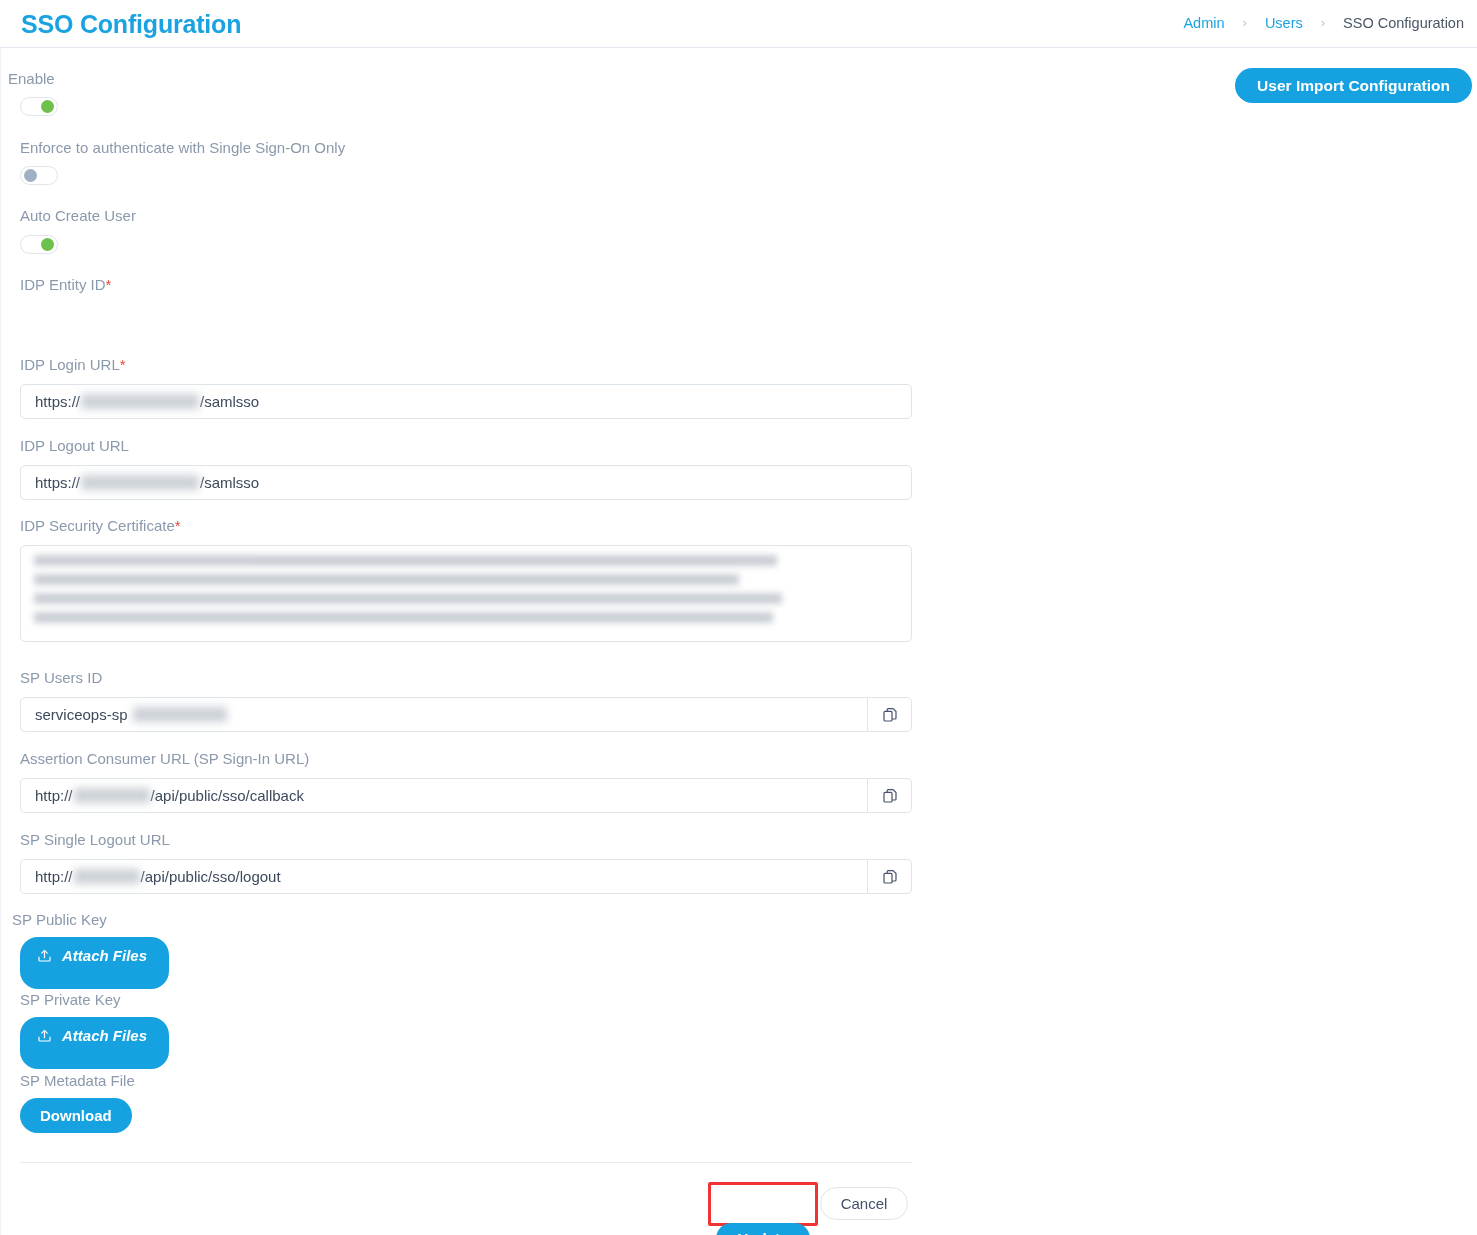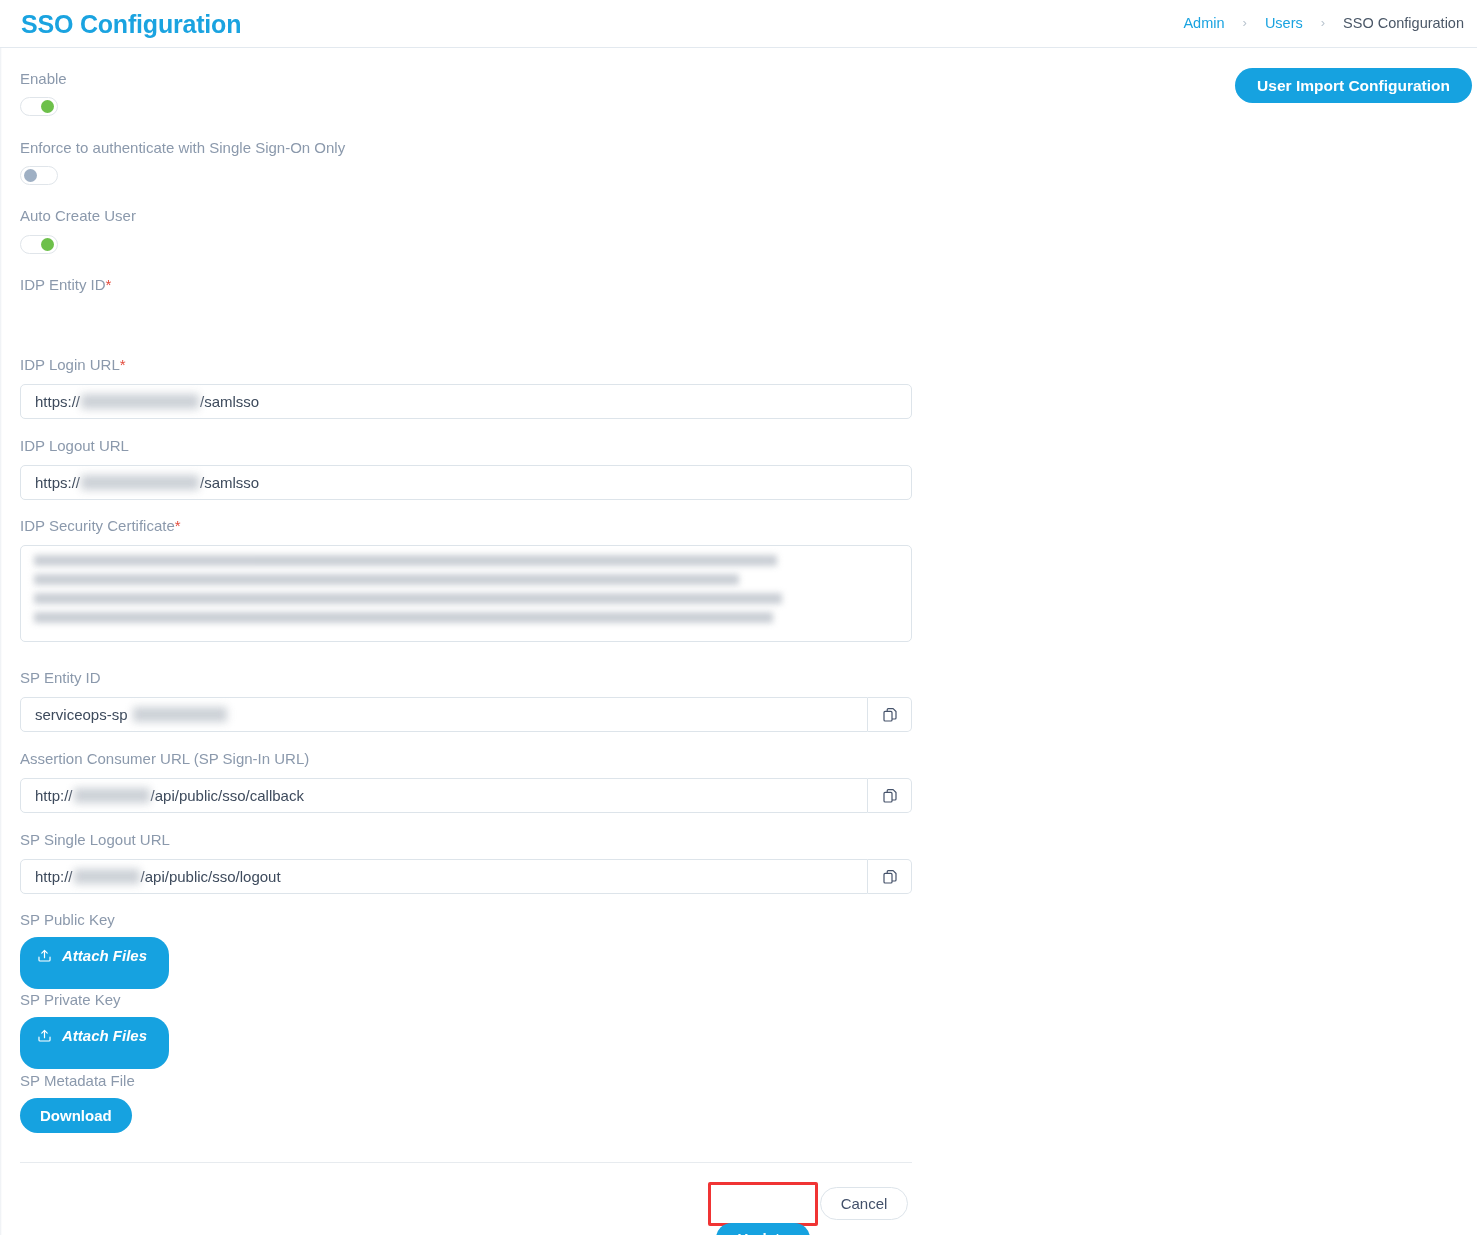--- a/index.html
+++ b/index.html
@@ -255,21 +255,21 @@
       <span class="bc-sep">›</span>
       <span class="bc-current">SSO Configuration</span>
       <span style="display:inline-block;width:6px"></span>
     </div>
   </div>
 
   <div class="content">
 
     <button class="btn-primary btn-import">User Import Configuration</button>
 
-    <div class="field-label" style="left:20px; top:22px;">Enable</div>
+    <div class="field-label" style="left:8px; top:22px;">Enable</div>
     <div class="toggle on" style="left:20px; top:49px;">
       <div class="knob"></div>
     </div>
 
     <div class="field-label" style="left:20px; top:91px;">Enforce to authenticate with Single Sign-On Only</div>
     <div class="toggle off" style="left:20px; top:118px;">
       <div class="knob"></div>
     </div>
 
     <div class="field-label" style="left:20px; top:159px;">Auto Create User</div>
@@ -300,21 +300,21 @@
     <div class="field-label" style="left:20px; top:469px;">
       <span>IDP Security Certificate</span><span class="req">*</span>
     </div>
     <div class="cert-area" style="top:497px;">
       <div class="cert-line" style="width:743px"></div>
       <div class="cert-line" style="width:705px"></div>
       <div class="cert-line" style="width:748px"></div>
       <div class="cert-line" style="width:739px"></div>
     </div>
 
-    <div class="field-label" style="left:20px; top:621px;">SP Entity ID</div>
+    <div class="field-label" style="left:20px; top:621px;">SP Users ID</div>
     <div class="input-box with-copy" style="top:649px;">
       <span>serviceops-sp</span>
         <span class="redact" style="width:94px; margin-left:5px"></span>
     </div>
     <div class="copy-btn" style="top:649px;">
       <svg width="16" height="16" viewBox="0 0 20 20" fill="none">
         <rect x="2.5" y="5.5" width="10" height="12" rx="1.3" stroke="#46536b" stroke-width="1.5"></rect>
         <path d="M6.5 5.5V3.3c0-.7.6-1.3 1.3-1.3h6.1l3.6 3.6v8.1c0 .7-.6 1.3-1.3 1.3h-3.7" stroke="#46536b" stroke-width="1.5" stroke-linejoin="round"></path>
       </svg>
     </div>
@@ -338,21 +338,21 @@
         <span class="redact" style="width:66px"></span>
         <span>/api/public/sso/logout</span>
     </div>
     <div class="copy-btn" style="top:811px;">
       <svg width="16" height="16" viewBox="0 0 20 20" fill="none">
         <rect x="2.5" y="5.5" width="10" height="12" rx="1.3" stroke="#46536b" stroke-width="1.5"></rect>
         <path d="M6.5 5.5V3.3c0-.7.6-1.3 1.3-1.3h6.1l3.6 3.6v8.1c0 .7-.6 1.3-1.3 1.3h-3.7" stroke="#46536b" stroke-width="1.5" stroke-linejoin="round"></path>
       </svg>
     </div>
 
-    <div class="field-label" style="left:20px; top:863px;">SP Public Key</div>
+    <div class="field-label" style="left:12px; top:863px;">SP Public Key</div>
     <button class="btn-primary btn-attach" style="top:889px;">
       <span class="upload-icon">
         <svg width="17" height="17" viewBox="0 0 20 20" fill="none">
           <path d="M10 12.5V4M10 4L6.8 7.2M10 4l3.2 3.2" stroke="#fff" stroke-width="1.4" stroke-linecap="round" stroke-linejoin="round"></path>
           <path d="M3.5 12v3.2c0 .7.6 1.3 1.3 1.3h10.4c.7 0 1.3-.6 1.3-1.3V12" stroke="#fff" stroke-width="1.4" stroke-linecap="round"></path>
         </svg>
       </span>
       <span>Attach Files</span>
     </button>
 

